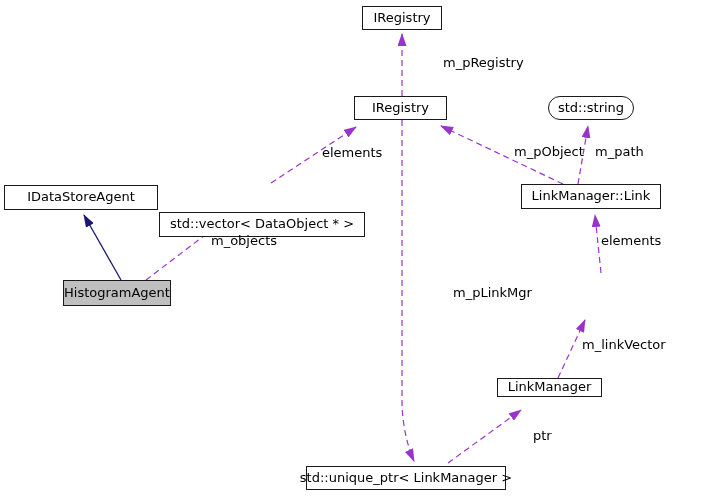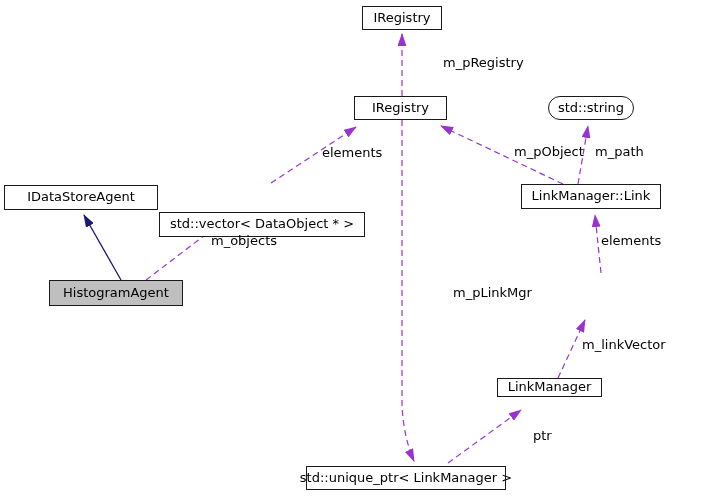--- a/index.html
+++ b/index.html
@@ -86,21 +86,21 @@
   <div class="node" style="left:354px; top:96px; width:93px; height:24px;">IRegistry</div>
 
   <div class="node" style="left:548px; top:96px; width:86px; height:24px;border-radius:12px;">std::string</div>
 
   <div class="node" style="left:4px; top:185px; width:154px; height:25px;">IDataStoreAgent</div>
 
   <div class="node" style="left:159px; top:184px; width:206px; height:25px;margin-top:28px;">std::vector&lt; DataObject * &gt;</div>
 
   <div class="node" style="left:521px; top:184px; width:140px; height:25px;">LinkManager::Link</div>
 
-  <div class="node main" style="left:49px; top:280px; width:134px; height:26px;">HistogramAgent</div>
+  <div class="node main" style="left:63px; top:280px; width:108px; height:26px;">HistogramAgent</div>
 
 
   <div class="node" style="left:497px; top:378px; width:105px; height:19px;">LinkManager</div>
 
   <div class="node" style="left:306px; top:466px; width:200px; height:24px;">std::unique_ptr&lt; LinkManager &gt;</div>
 
   <div class="edge-label" style="left:407px; top:55px;margin-left:36px;">m_pRegistry</div>
 
   <div class="edge-label" style="left:322px; top:145px;">elements</div>
 

